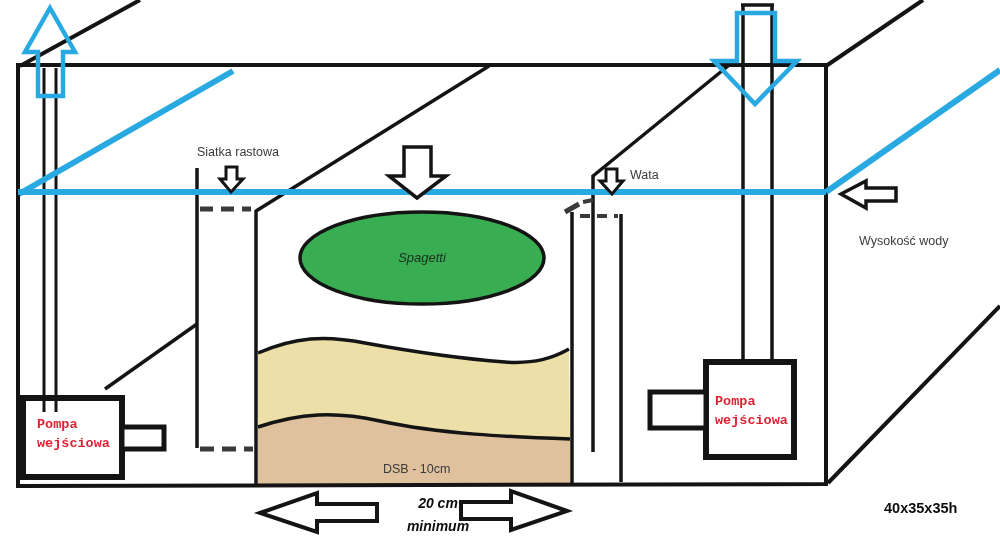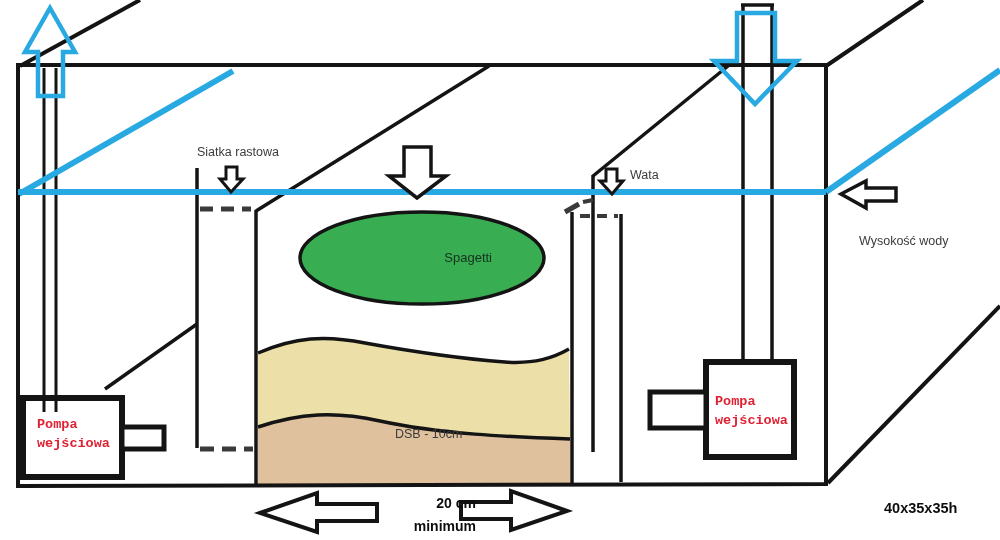--- a/index.html
+++ b/index.html
@@ -4,21 +4,21 @@
 <style>
   html,body{margin:0;padding:0;background:#ffffff;}
   body{width:1000px;height:540px;position:relative;overflow:hidden;
        font-family:"Liberation Sans",sans-serif;}
   #stage{position:absolute;left:0;top:0;width:916px;height:540px;}
   svg{position:absolute;left:0;top:0;display:block;}
   .lbl{position:absolute;color:#3b3b3b;font-size:12.5px;white-space:nowrap;}
   .lbl-bold{position:absolute;color:#0d0d0d;font-weight:bold;font-size:14px;white-space:nowrap;margin-left:20px;}
   .pump-lbl{position:absolute;color:#df2233;font-weight:bold;font-size:13.5px;
             line-height:19px;white-space:nowrap;font-family:Liberation Mono, monospace;}
-  .center{text-align:right;}
+  .center{text-align:center;font-style:italic;}
 </style>
 </head>
 <body>
 
 <div id="stage">
   <svg width="1000" height="540" viewBox="0 0 1000 540">
 
     <path fill="#dfc19e" d="M258,484 L258,427 C300,413 335,411 380,421 C440,434 510,437 570,439 L570,484 Z"></path>
     <path fill="#ece0a8" d="M258,427 C300,413 335,411 380,421 C440,434 510,437 570,439
              L569,349 C553,358 535,364 505,362 C465,359 420,353 365,343 C325,335 295,337 258,353 Z"></path>
@@ -75,21 +75,21 @@
   </svg>
 
   <div class="lbl" style="left:197px;top:145px;">Siatka rastowa</div>
 
   <div class="lbl" style="left:630px;top:168px;">Wata</div>
 
   <div class="lbl" style="left:859px;top:234px;">Wysokość wody</div>
 
   <div class="lbl center" style="left:352px;top:250px;width:140px;font-size:13px;color:#16311d;">Spagetti</div>
 
-  <div class="lbl" style="left:383px;top:427px;margin-left:12px;">DSB - 10cm</div>
+  <div class="lbl" style="left:383px;top:462px;">DSB - 10cm</div>
 
   <div class="lbl-bold center" style="left:380px;top:495px;width:76px;">20 cm</div>
   <div class="lbl-bold center" style="left:380px;top:518px;width:76px;">minimum</div>
 
   <div class="lbl-bold" style="left:864px;top:500px;font-size:14.5px;text-align:right;">40x35x35h</div>
 
   <div class="pump-lbl" style="left:37px;top:415px;">
     <div>Pompa</div>
     <div>wejściowa</div>
   </div>

